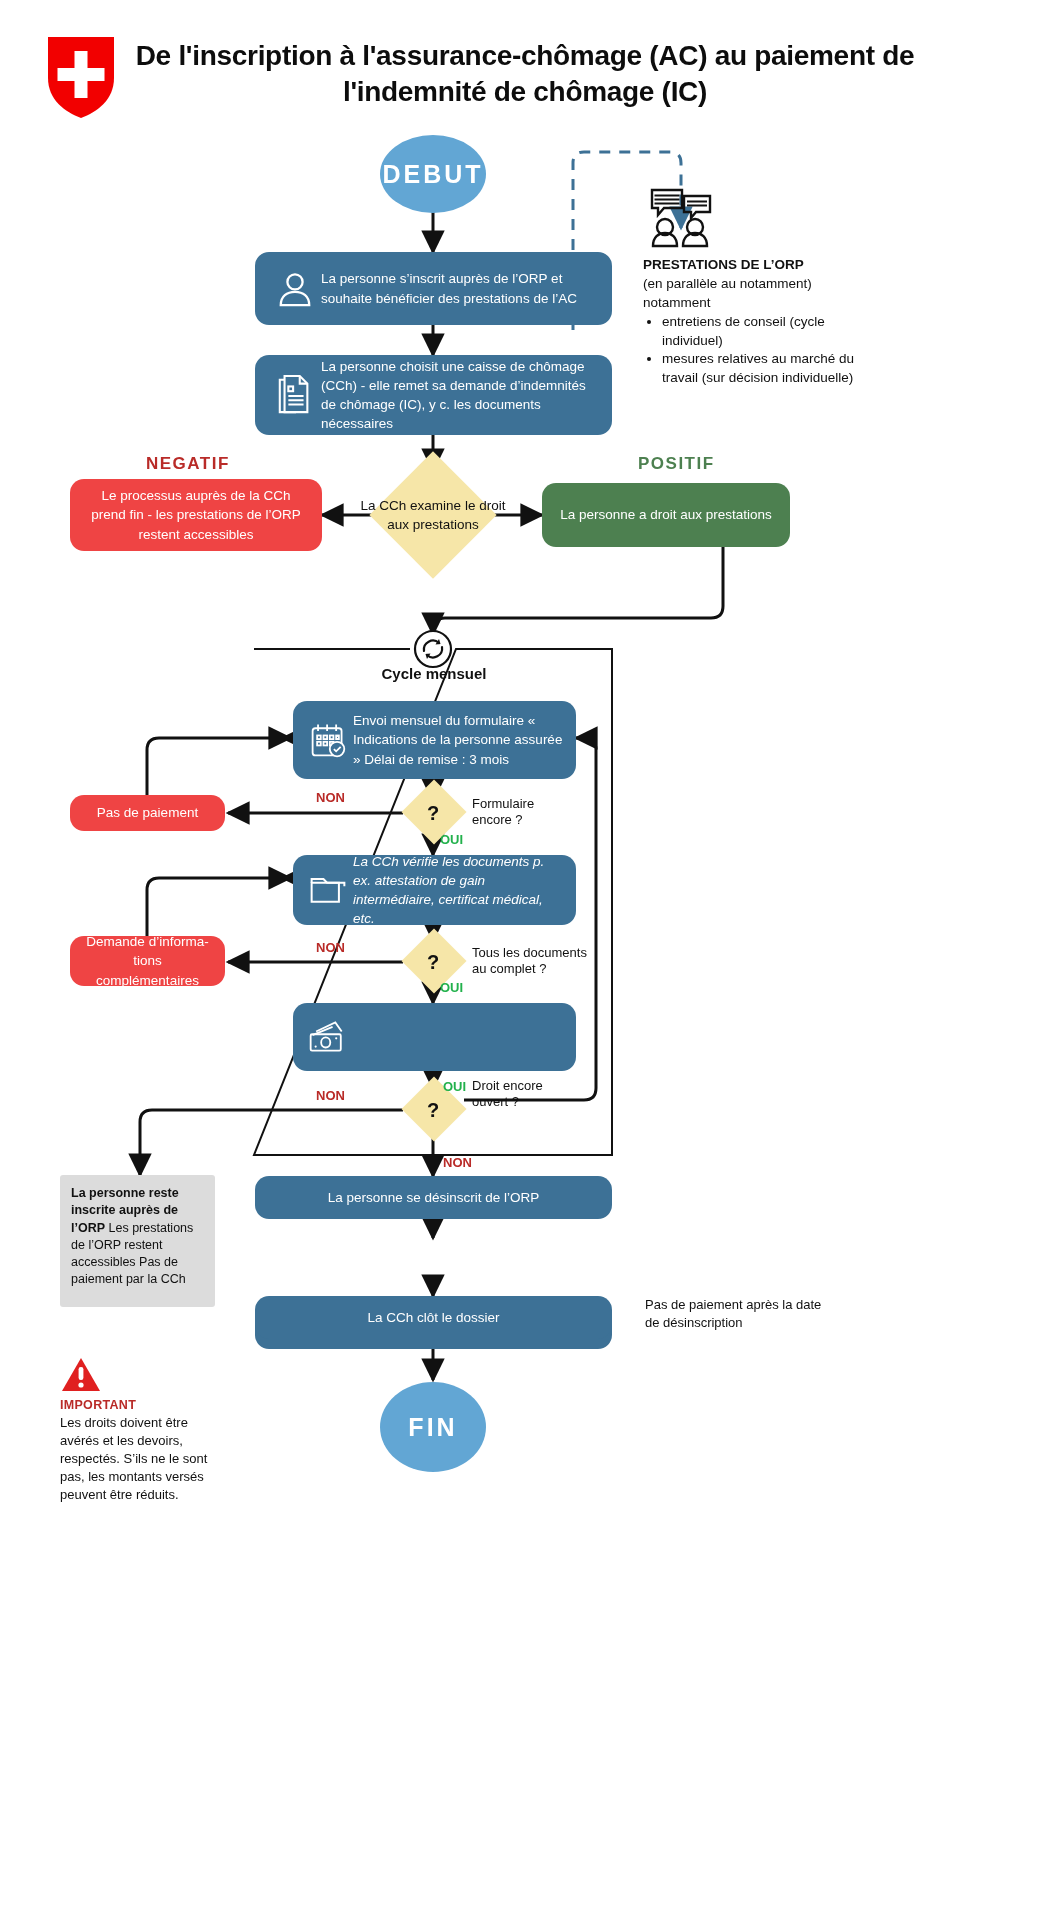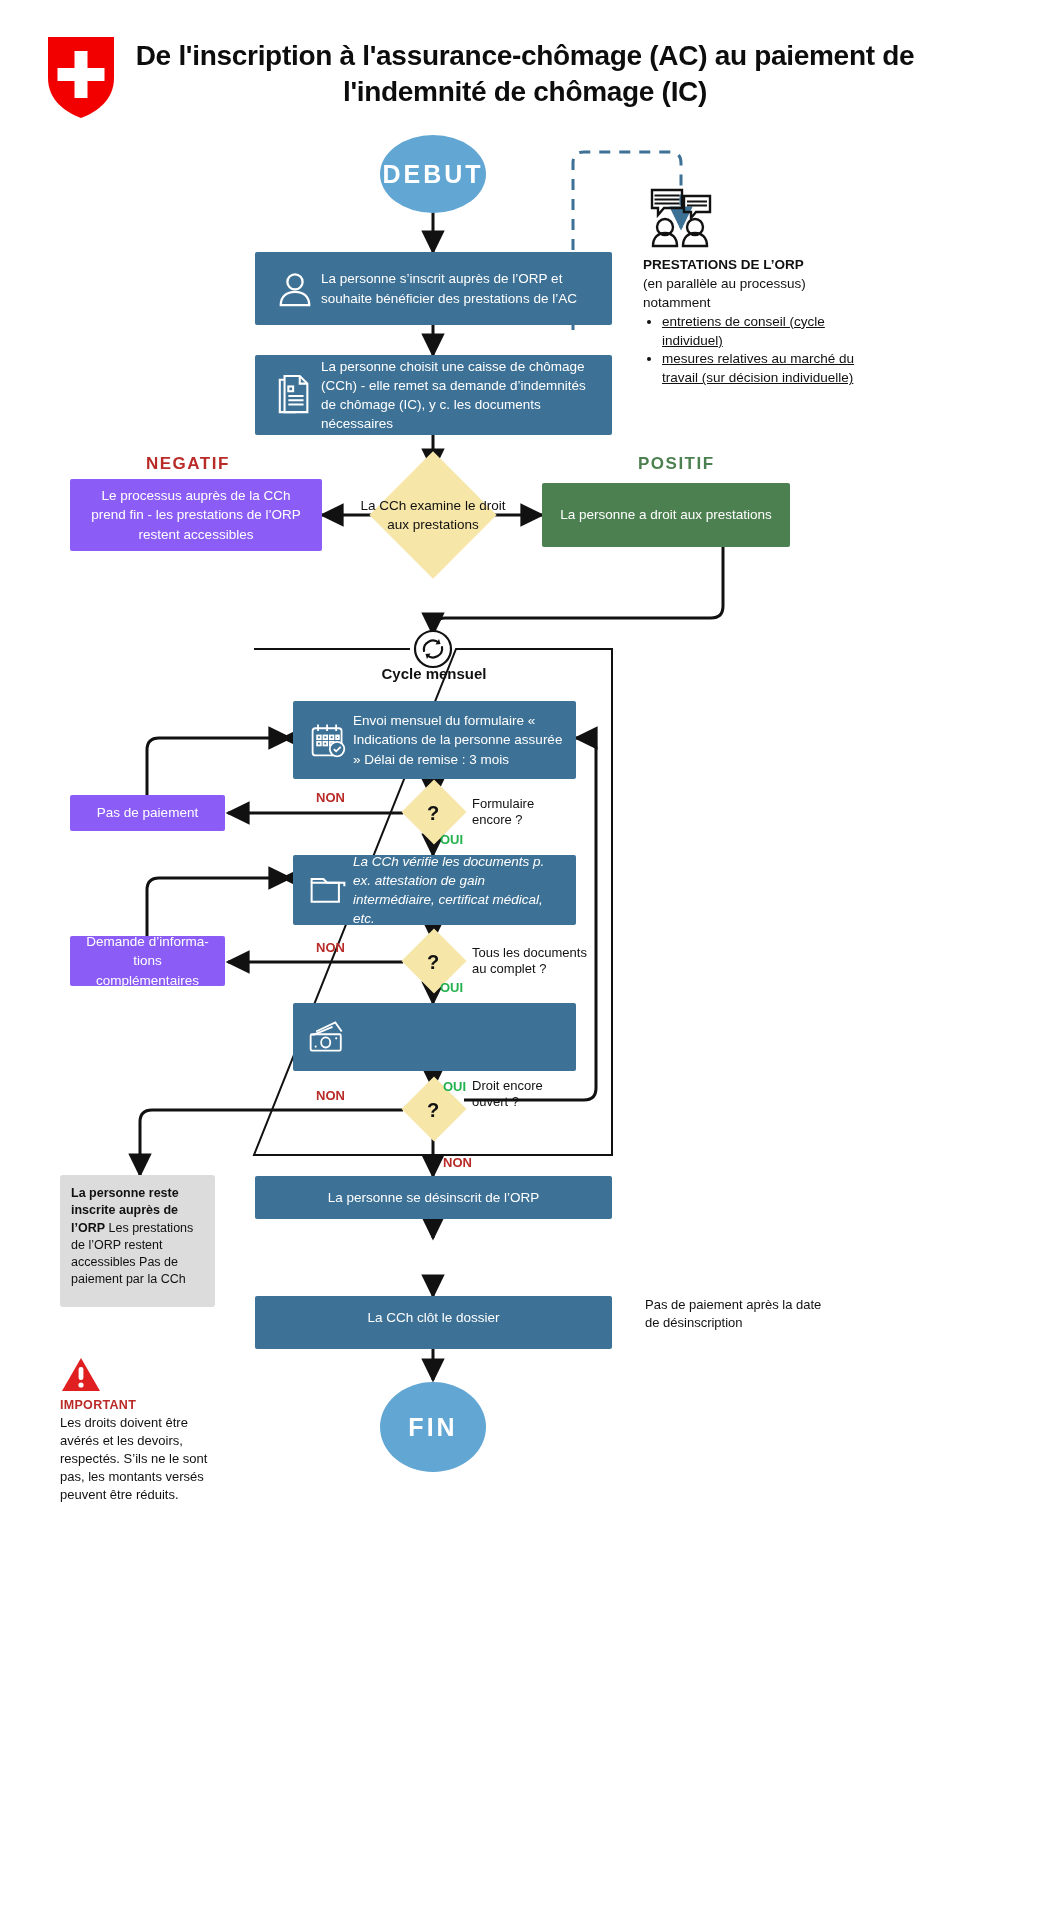--- a/index.html
+++ b/index.html
@@ -15,23 +15,23 @@
   .header{position:absolute;left:0;top:18px;width:1058px;height:100px;}
   .flag{position:absolute;left:45px;top:16px;width:72px;height:86px;}
   .title{
     position:absolute;left:130px;top:20px;width:790px;
     text-align:center;font-weight:bold;font-size:28px;line-height:1.28;
     letter-spacing:-0.3px;color:#0d0d0d;
   }
 
   
   .node{position:absolute;box-sizing:border-box;display:flex;align-items:center;}
-  .pill{border-radius:2px;}
+  .pill{border-radius:14px;}
   .blue{background:#3d7196;color:#fff;}
-  .red{background:#8b5cf6;color:#fff;}
+  .red{background:#ef4444;color:#fff;}
   .green{background:#4d8050;color:#fff;}
   .node .txt{font-size:13.5px;line-height:1.42;}
   .node.center .txt{width:100%;text-align:center;}
   .node .ico{flex:0 0 auto;display:flex;align-items:center;justify-content:center;}
 
   .circle{border-radius:50%;background:#62a6d4;color:#fff;display:flex;
           align-items:center;justify-content:center;font-weight:bold;
           letter-spacing:3px;font-size:25px;}
 
   .diamond-lg,.diamond-sm{position:absolute;}
@@ -57,21 +57,21 @@
   .greybox{position:absolute;background:#dcdcdc;border-radius:3px;
            font-size:12.5px;line-height:1.38;color:#111;padding:10px 10px 10px 11px;box-sizing:border-box;}
   .greybox b{font-weight:bold;}
 
   .important-head{position:absolute;color:#b92b28;font-weight:bold;font-size:12.5px;letter-spacing:.3px;}
   .important-body{position:absolute;font-size:13px;line-height:1.38;color:#111;}
 
   .orp-block{position:absolute;font-size:13.5px;line-height:1.4;color:#111;}
   .orp-block .h{font-weight:bold;}
   .orp-block ul{margin:0;padding-left:19px;}
-  .orp-block li{margin:0;text-decoration:underline;}
+  .orp-block li{margin:0;}
 
   .note-right{position:absolute;font-size:13px;line-height:1.38;color:#111;}
 </style>
 </head>
 <body>
 
 <div class="canvas">
 
   <div class="header">
     <svg class="flag" viewBox="0 0 72 86">
@@ -157,21 +157,21 @@
       <path d="M40 10 H66 V26 H52 L47 32 V26 H40 Z"></path>
       <path d="M43 15.5 H63 M43 19.5 H63" stroke-width="1.8"></path>
       <circle cx="21" cy="41" r="8"></circle>
       <path d="M9 60 C9 51 14.5 47 21 47 C27.5 47 33 51 33 60 Z"></path>
       <circle cx="51" cy="41" r="8"></circle>
       <path d="M39 60 C39 51 44.5 47 51 47 C57.5 47 63 51 63 60 Z"></path>
     </g>
   </svg>
   <div class="orp-block" style="left:643px;top:256px;width:215px;">
     <div class="h">PRESTATIONS DE L’ORP</div>
-    <div>(en parallèle au processus)</div>
+    <div>(en parallèle au notamment)</div>
     <div>notamment</div>
     <ul>
       <li>entretiens de conseil (cycle individuel)</li>
       <li>mesures relatives au marché du travail (sur décision individuelle)</li>
     </ul>
   </div>
 
   <div class="node pill blue" style="left:255px;top:252px;width:357px;height:73px;padding:0 14px;">
     <span class="ico" style="width:52px;">
       <svg viewBox="0 0 40 40" width="38" height="38">

